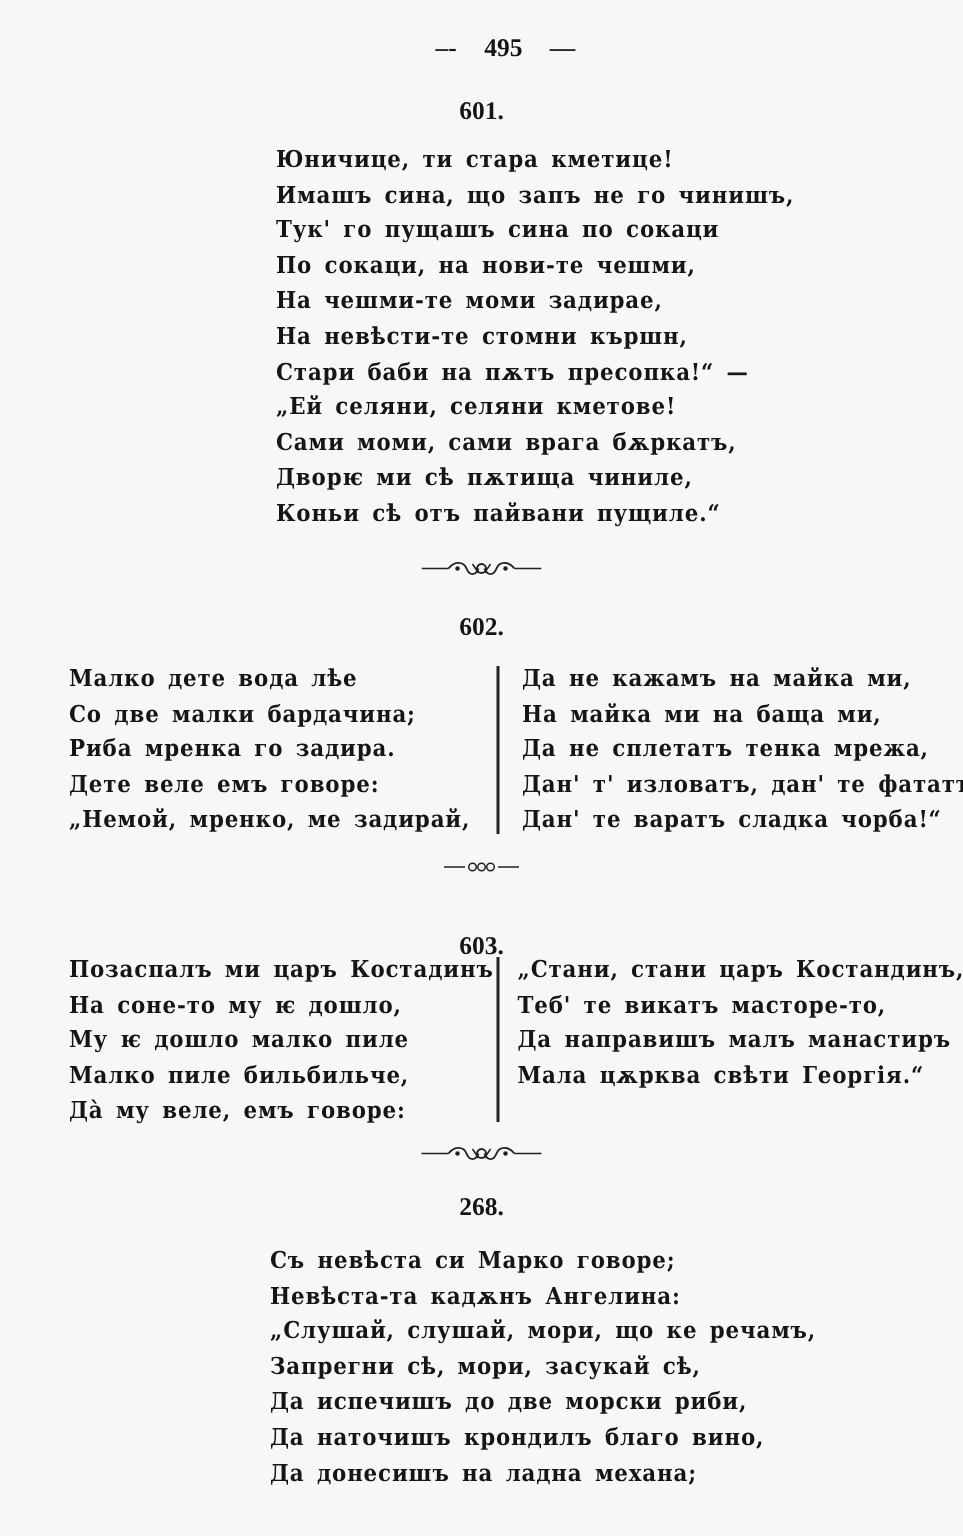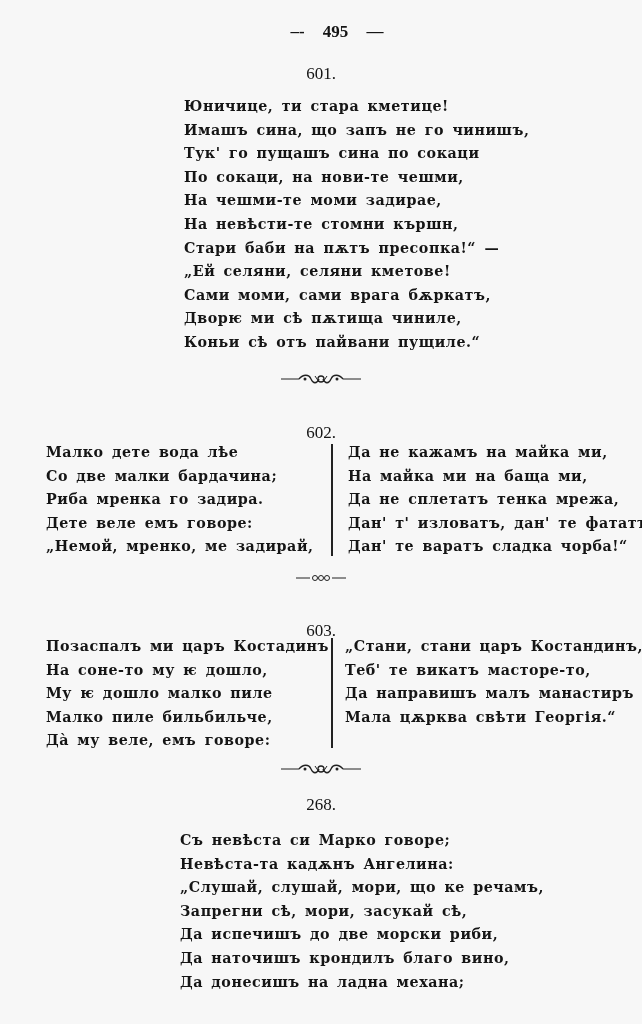--- a/index.html
+++ b/index.html
@@ -11,21 +11,21 @@
   }
   .page-header {
     position: absolute; top: 22px; left: 0; width: 642px;
     text-align: center; font-weight: bold; font-size: 17px;
     font-family: "Liberation Serif", serif;
     margin-left: 16px;
   }
   .page-header .dash { display: inline-block; margin: 0 14px; }
   .song-num {
     position: absolute; left: 0; width: 642px; text-align: center;
-    font-weight: normal; font-size: 17px; font-family: "Liberation Serif", serif;
+    font-weight: bold; font-size: 17px; font-family: "Liberation Serif", serif;
   }
   .stanza {
     position: absolute; font-size: 15.5px; line-height: 23.6px;
     font-family: "DejaVu Serif", serif; letter-spacing: 0.6px; word-spacing: 3px;
     white-space: nowrap; font-weight: 600; transform: scaleX(0.92); transform-origin: left top;
   }
   .stanza div { height: 23.6px; }
   .col-rule {
     position: absolute; width: 1.5px; background: #222;
   }
@@ -64,21 +64,21 @@
     <line x1="62" y1="6" x2="80" y2="6" stroke="#222" stroke-width="1"></line>
     <path d="M18 6 C22 1, 28 1, 30 6 C32 11, 36 11, 38 6" fill="none" stroke="#222" stroke-width="1.3"></path>
     <path d="M62 6 C58 1, 52 1, 50 6 C48 11, 44 11, 42 6" fill="none" stroke="#222" stroke-width="1.3"></path>
     <circle cx="40" cy="6" r="3" fill="none" stroke="#222" stroke-width="1.3"></circle>
     <circle cx="24" cy="6" r="1.5" fill="#222"></circle>
     <circle cx="56" cy="6" r="1.5" fill="#222"></circle>
     <path d="M34 3 L38 9 M46 3 L42 9" stroke="#222" stroke-width="1"></path>
   </svg>
 </div>
 
-<div class="song-num" style="top:423px">602.</div>
+<div class="song-num" style="top:408px">602.</div>
 <div class="stanza" style="left:46px; top:440px">
   <div>Малко дете вода лѣе</div>
   <div>Со две малки бардачина;</div>
   <div>Риба мренка го задира.</div>
   <div>Дете веле емъ говоре:</div>
   <div>„Немой, мренко, ме задирай,</div>
 </div>
 <div class="col-rule" style="left:331px; top:444px; height:112px"></div>
 <div class="stanza" style="left:348px; top:440px">
   <div>Да не кажамъ на майка ми,</div>

